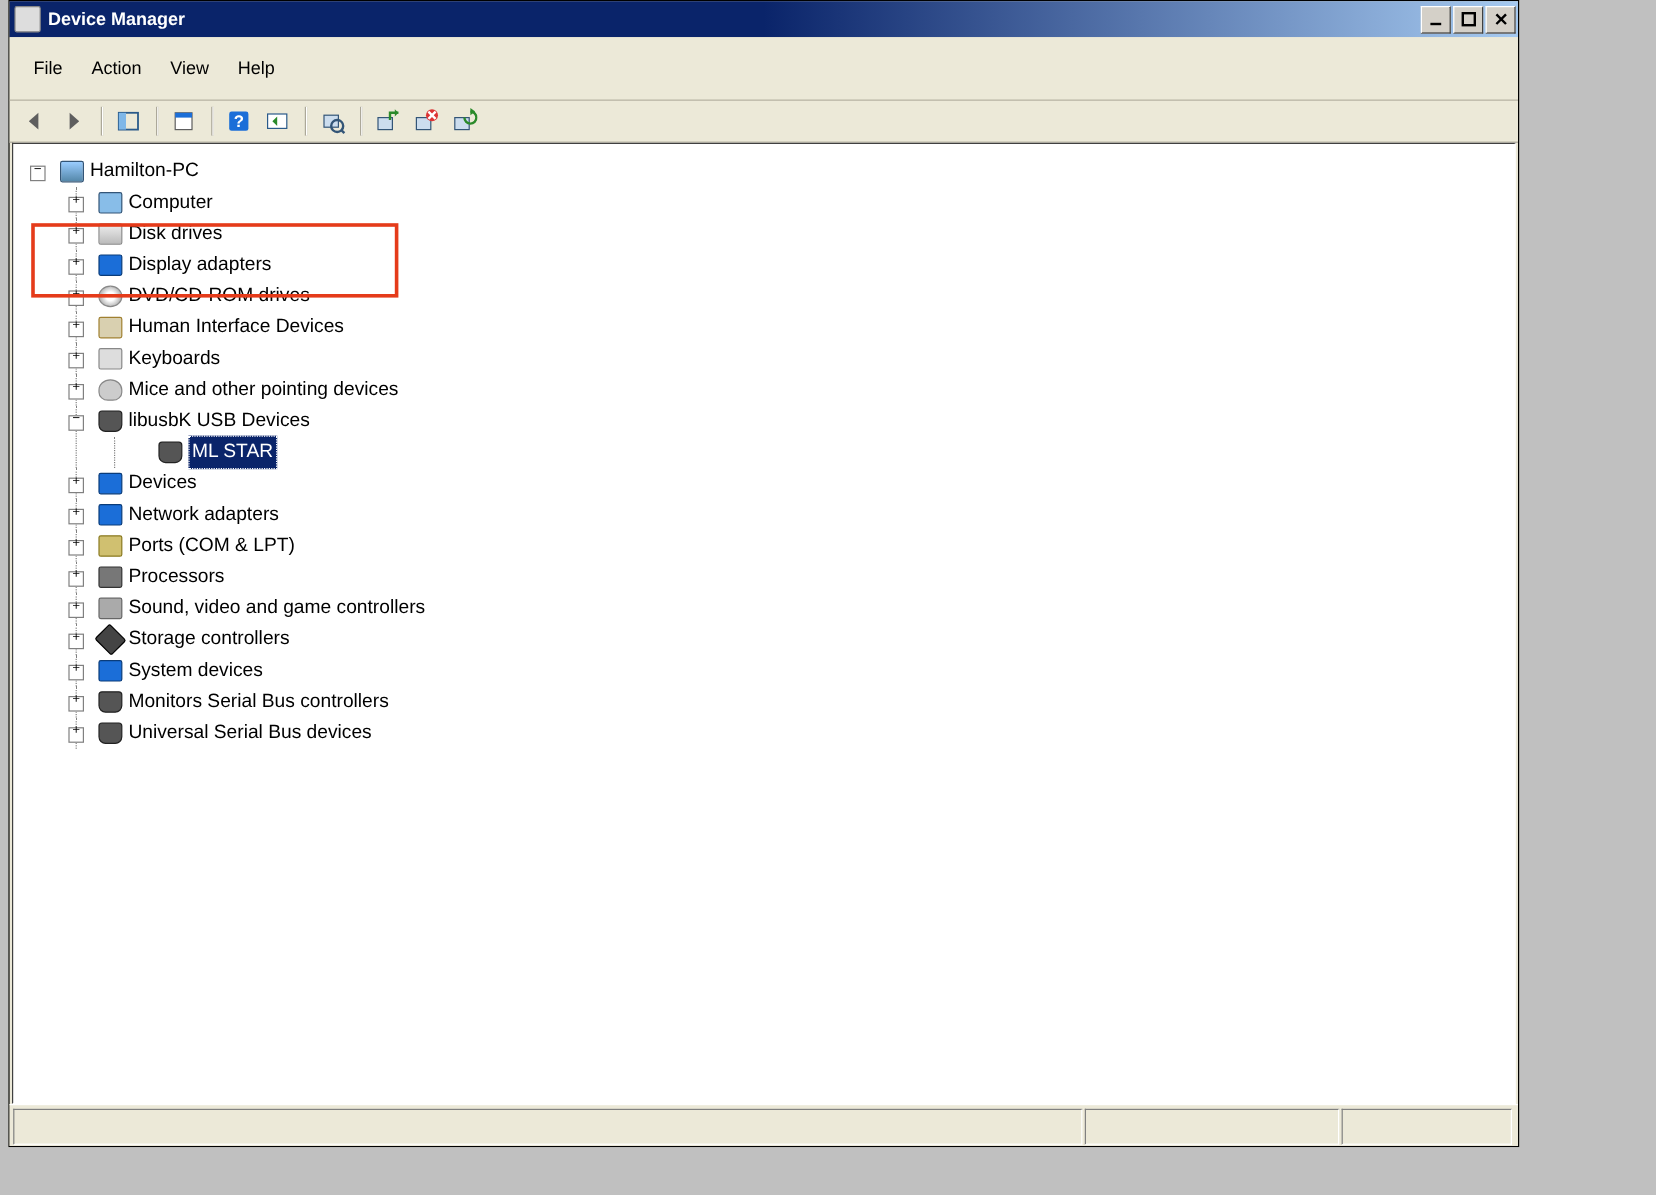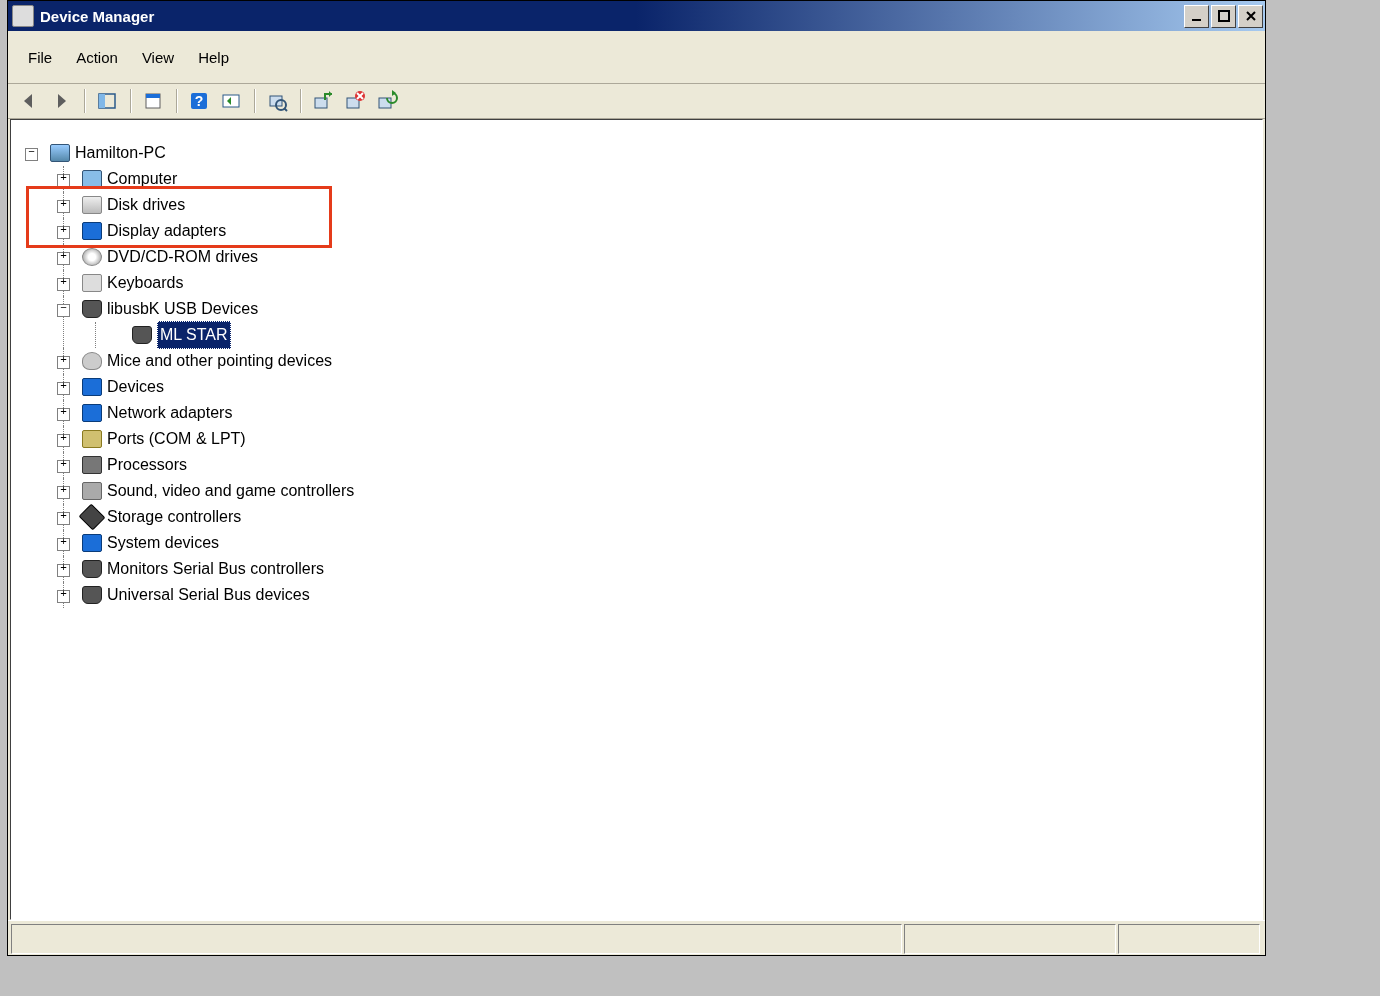--- a/index.html
+++ b/index.html
@@ -107,21 +107,21 @@
   
   .client {
     flex: 1 1 auto;
     margin: 0 2px 0 2px;
     border-top: 1px solid #404040;
     border-left: 1px solid #404040;
     border-right: 1px solid #fff;
     border-bottom: 1px solid #fff;
     background: #fff;
     overflow: auto;
-    padding: 20px 6px;
+    padding: 10px 6px;
   }
   .tree ul {
     list-style: none;
     margin: 0;
     padding: 0;
   }
   .tree li {
     position: relative;
     padding-left: 32px;
     white-space: nowrap;
@@ -371,23 +371,41 @@
                   <span class="node-icon">
                     <span class="ic ic-dvd"></span>
                   </span>
                   <span class="node-label">DVD/CD-ROM drives</span>
                 </span>
               </li>
               <li>
                 <span class="plus-box"></span>
                 <span class="row">
                   <span class="node-icon">
+                    <span class="ic ic-hid"></span>
+                  </span>
+                  <span class="node-label">Human Interface Devices</span>
+                </span>
+              </li>
+              <li>
+                <span class="plus-box"></span>
+                <span class="row">
+                  <span class="node-icon">
                     <span class="ic ic-kbd"></span>
                   </span>
                   <span class="node-label">Keyboards</span>
+                </span>
+              </li>
+              <li>
+                <span class="plus-box"></span>
+                <span class="row">
+                  <span class="node-icon">
+                    <span class="ic ic-mouse"></span>
+                  </span>
+                  <span class="node-label">Mice and other pointing devices</span>
                 </span>
               </li>
               <li>
                 <span class="minus-box"></span>
                 <span class="row">
                   <span class="node-icon">
                     <span class="ic ic-usb"></span>
                   </span>
                   <span class="node-label">libusbK USB Devices</span>
                 </span>
@@ -399,29 +417,20 @@
                       </span>
                       <span class="selected">ML STAR</span>
                     </span>
                   </li>
                 </ul>
               </li>
               <li>
                 <span class="plus-box"></span>
                 <span class="row">
                   <span class="node-icon">
-                    <span class="ic ic-mouse"></span>
-                  </span>
-                  <span class="node-label">Mice and other pointing devices</span>
-                </span>
-              </li>
-              <li>
-                <span class="plus-box"></span>
-                <span class="row">
-                  <span class="node-icon">
                     <span class="ic ic-monitor"></span>
                   </span>
                   <span class="node-label">Devices</span>
                 </span>
               </li>
               <li>
                 <span class="plus-box"></span>
                 <span class="row">
                   <span class="node-icon">
                     <span class="ic ic-net"></span>

